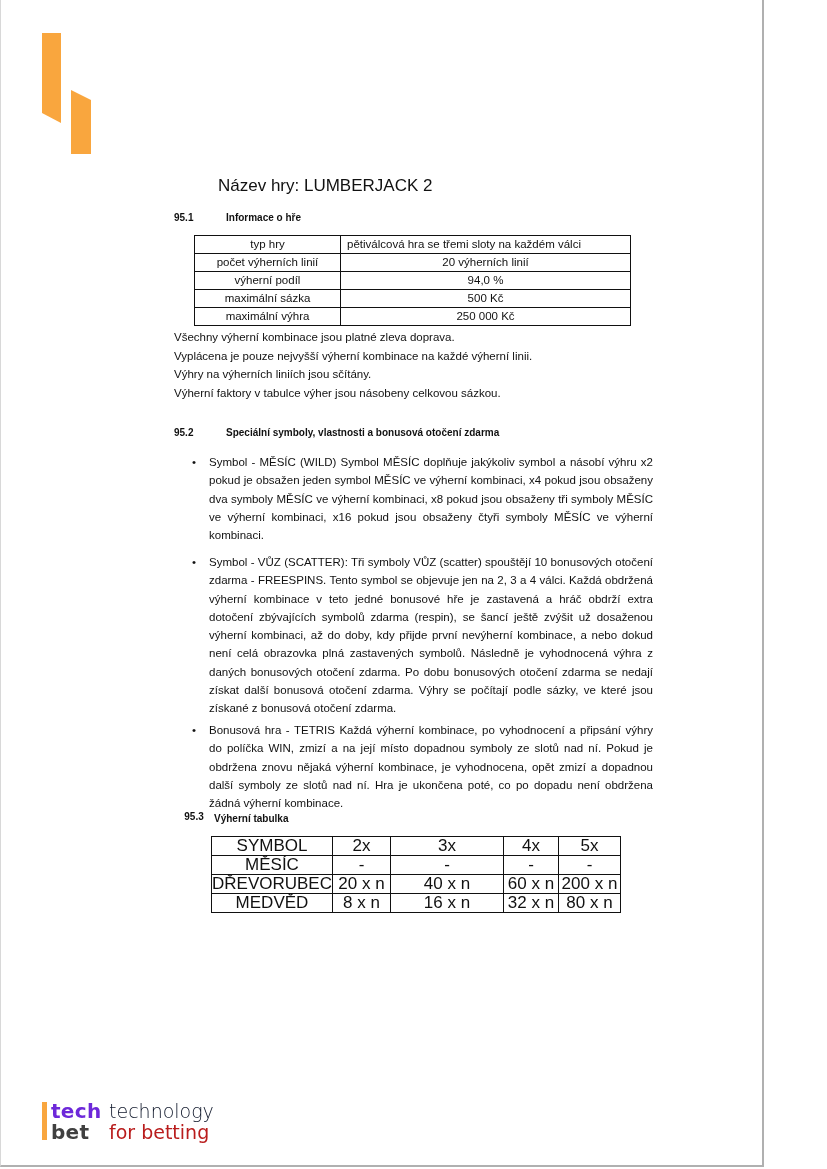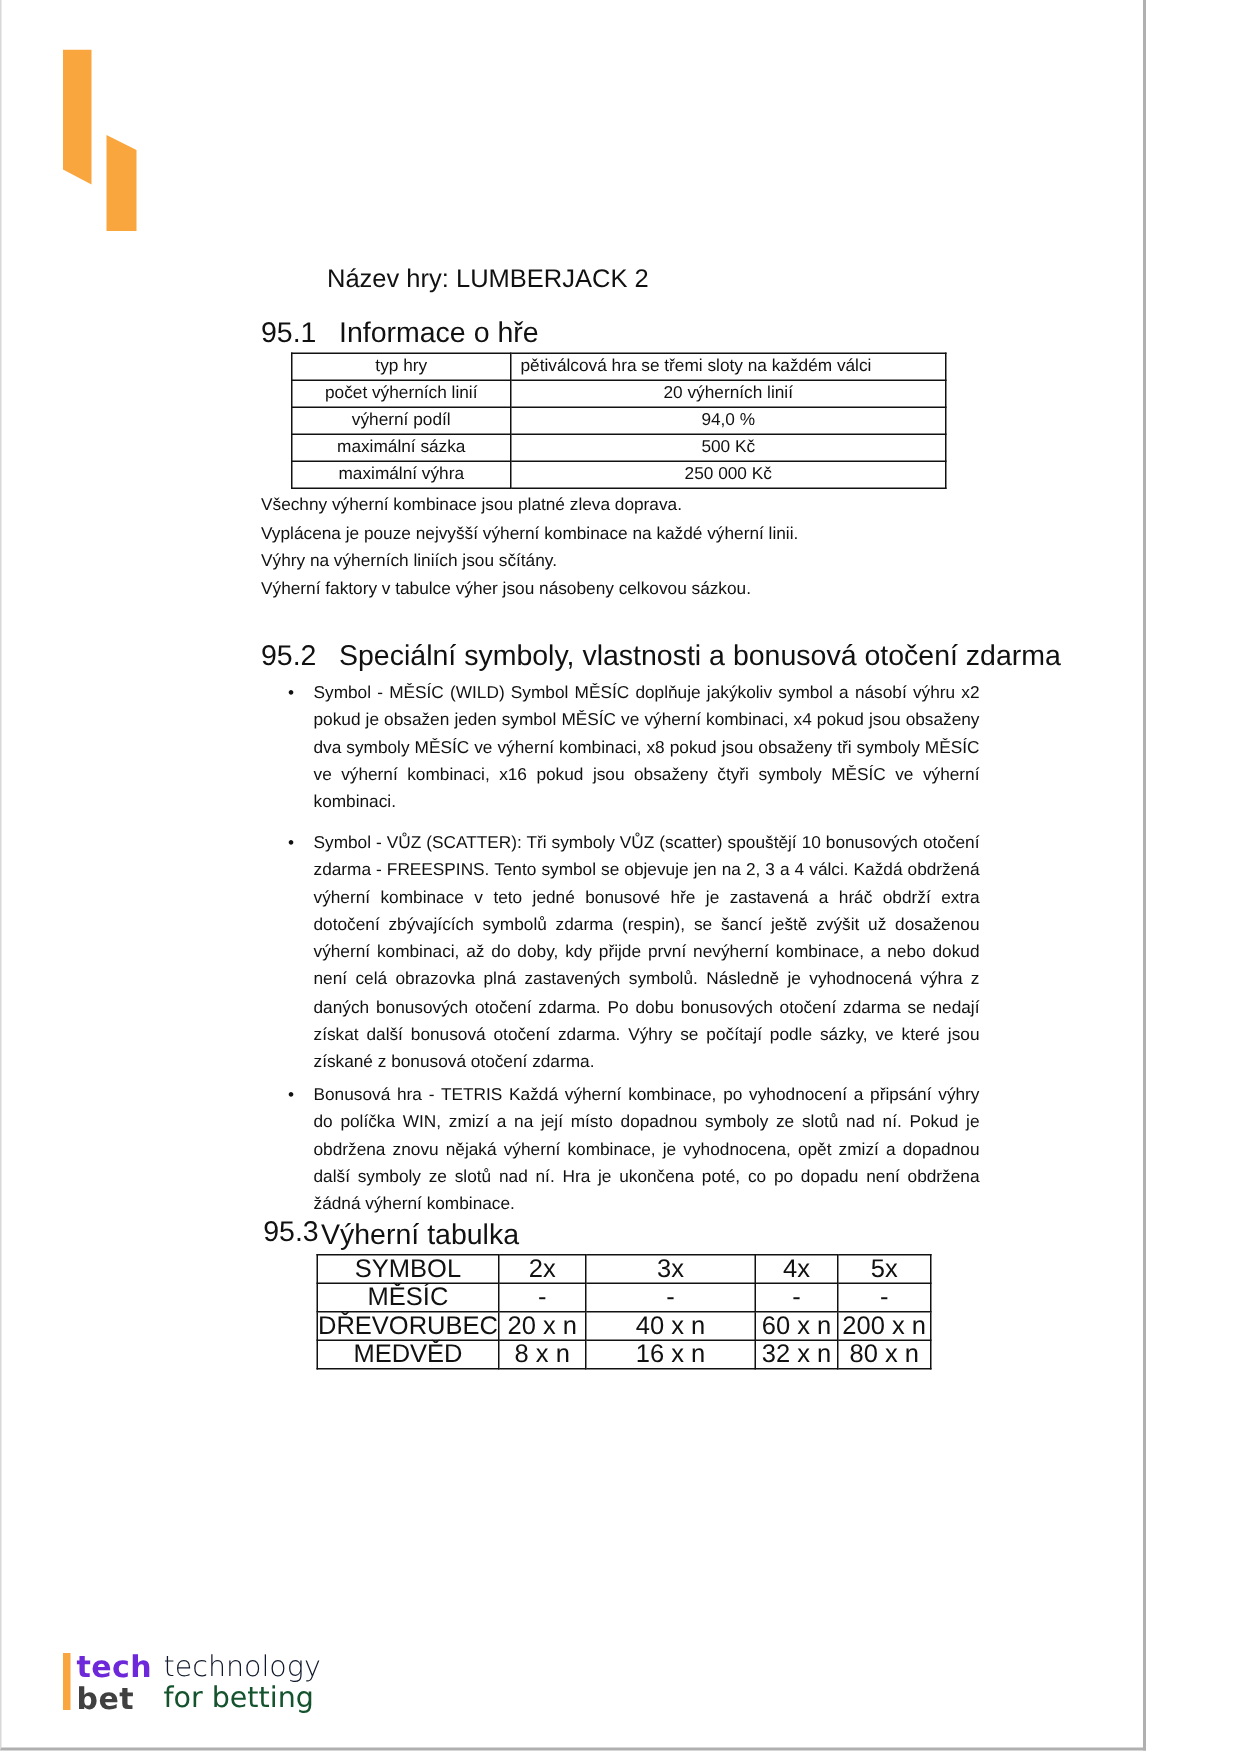--- a/index.html
+++ b/index.html
@@ -2,38 +2,38 @@
 <html><head>
 <meta charset="utf-8">
 <style>
   html, body { margin: 0; padding: 0; background: #ffffff; }
   body { width: 827px; height: 1169px; position: relative; overflow: hidden;
          font-family: "Liberation Sans", sans-serif; color: #111; }
   .page { position: absolute; left: 0; top: 0; width: 764px; height: 1167px;
           border-left: 1px solid #d8d8d8; border-right: 2px solid #b0b0b0; border-bottom: 2px solid #b0b0b0; box-sizing: border-box; }
   .logo-top { position: absolute; left: 40px; top: 33px; width: 52px; height: 122px; }
   .title { position: absolute; left: 217px; top: 176px; font-size: 17px; }
-  .h2 { position: absolute; font-size: 19px; white-space: nowrap; }
+  .h2 { position: absolute; font-size: 10px; white-space: nowrap; font-weight: bold; }
   .h2 .num { display: inline-block; }
   table.info { position: absolute; left: 193px; top: 235px; border-collapse: collapse; font-size: 11.5px; }
   table.info td { border: 1px solid #111; padding: 0 6px; height: 17px; text-align: center; white-space: nowrap; line-height: 17px; }
   table.info td.k { width: 133px; }
   table.info td.v { width: 277px; }
   .para { position: absolute; left: 173px; font-size: 11.5px; white-space: nowrap; }
   .bullet { position: absolute; left: 191px; width: 461px; font-size: 11.5px; line-height: 18.3px; text-align: justify; }
   .bullet .dot { position: absolute; left: 0; top: 0; }
   .bullet .txt { display: block; margin-left: 17px; }
   table.pay { position: absolute; left: 210px; top: 836px; border-collapse: collapse; font-size: 17px; }
   table.pay td { border: 1px solid #111; height: 18px; padding: 0; text-align: center; line-height: 18px; white-space: nowrap; }
   .footer-logo { position: absolute; left: 40px; top: 1100px; width: 200px; height: 46px; }
   .fl-bar { position: absolute; left: 1px; top: 2px; width: 5px; height: 38px; background: #f9a63e; }
   .fl-tech { position: absolute; left: 10px; top: -1px; font-size: 20px; font-weight: bold; color: #6d28d9; letter-spacing: 0.3px; font-family: "DejaVu Sans", sans-serif; }
   .fl-bet { position: absolute; left: 10px; top: 20px; font-size: 20px; font-weight: bold; color: #404040; letter-spacing: 0.3px; font-family: "DejaVu Sans", sans-serif; }
   .fl-t1 { position: absolute; left: 68px; top: 0px; font-size: 19px; color: #0f172a; font-family: "DejaVu Sans", sans-serif; font-weight: 300; }
-  .fl-t2 { position: absolute; left: 68px; top: 21px; font-size: 19px; color: #14532d; font-family: "DejaVu Sans", sans-serif; }
+  .fl-t2 { position: absolute; left: 68px; top: 21px; font-size: 19px; color: #b91c1c; font-family: "DejaVu Sans", sans-serif; }
 </style>
 </head>
 <body>
 
 <div class="page">
 
   <svg class="logo-top" viewBox="0 0 52 122">
     <polygon points="1,0 20,0 20,90 1,80" fill="#F9A63E"></polygon>
     <polygon points="30,57 50,67 50,121 30,121" fill="#F9A63E"></polygon>
   </svg>

